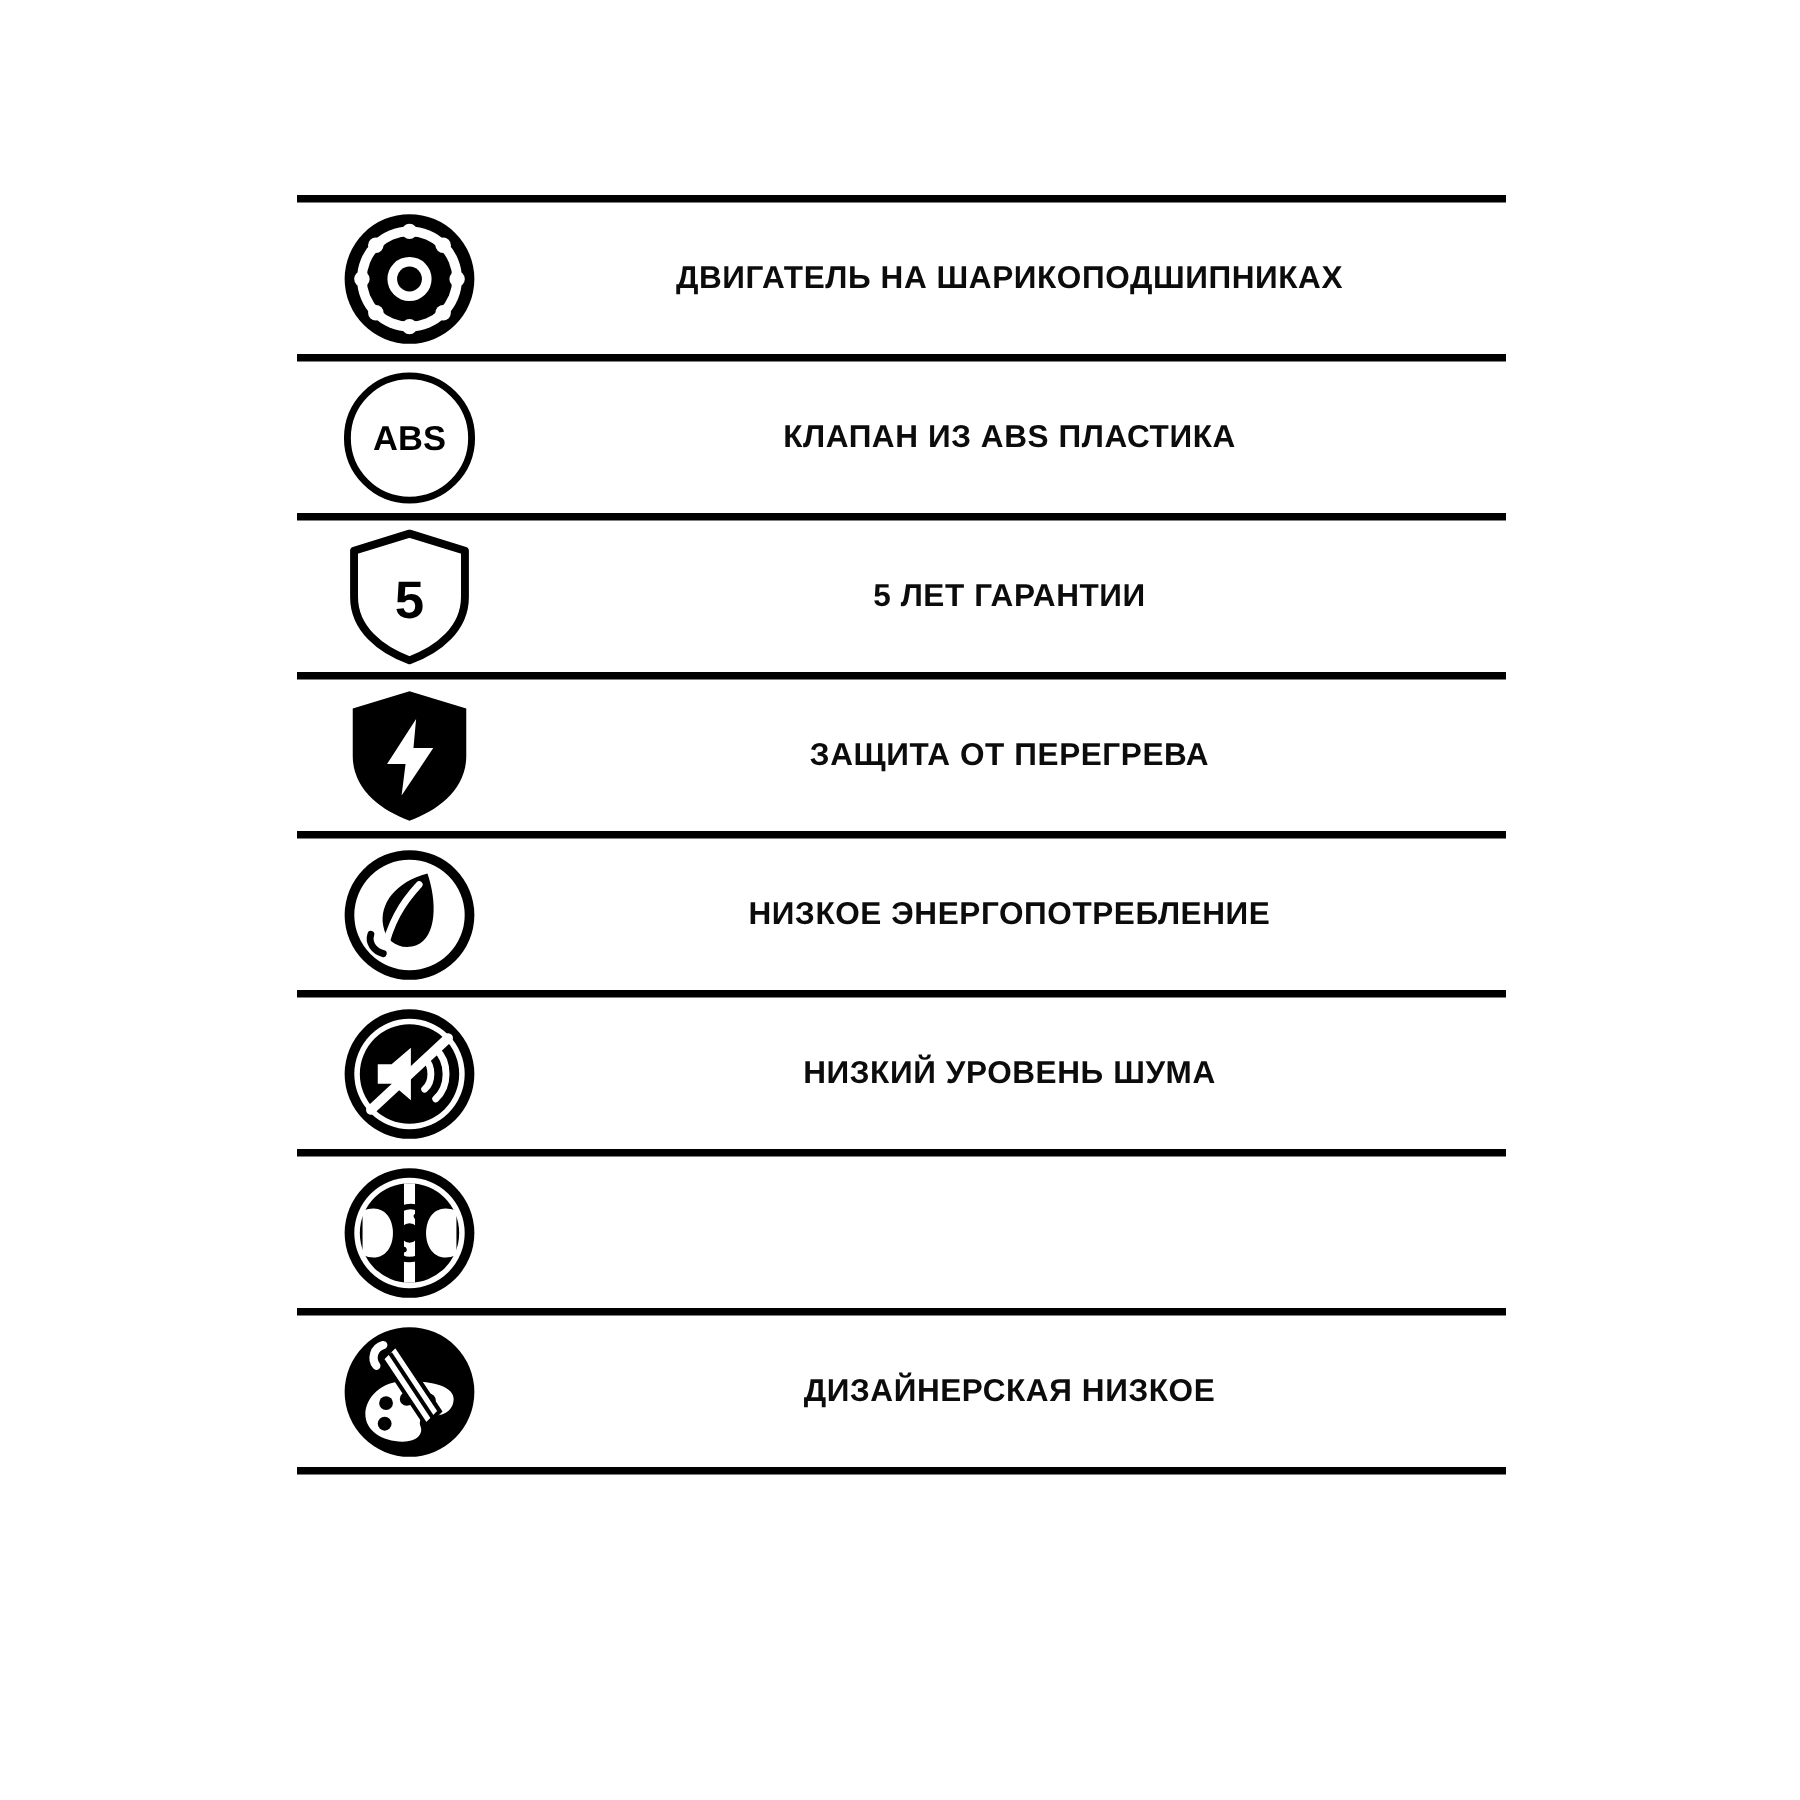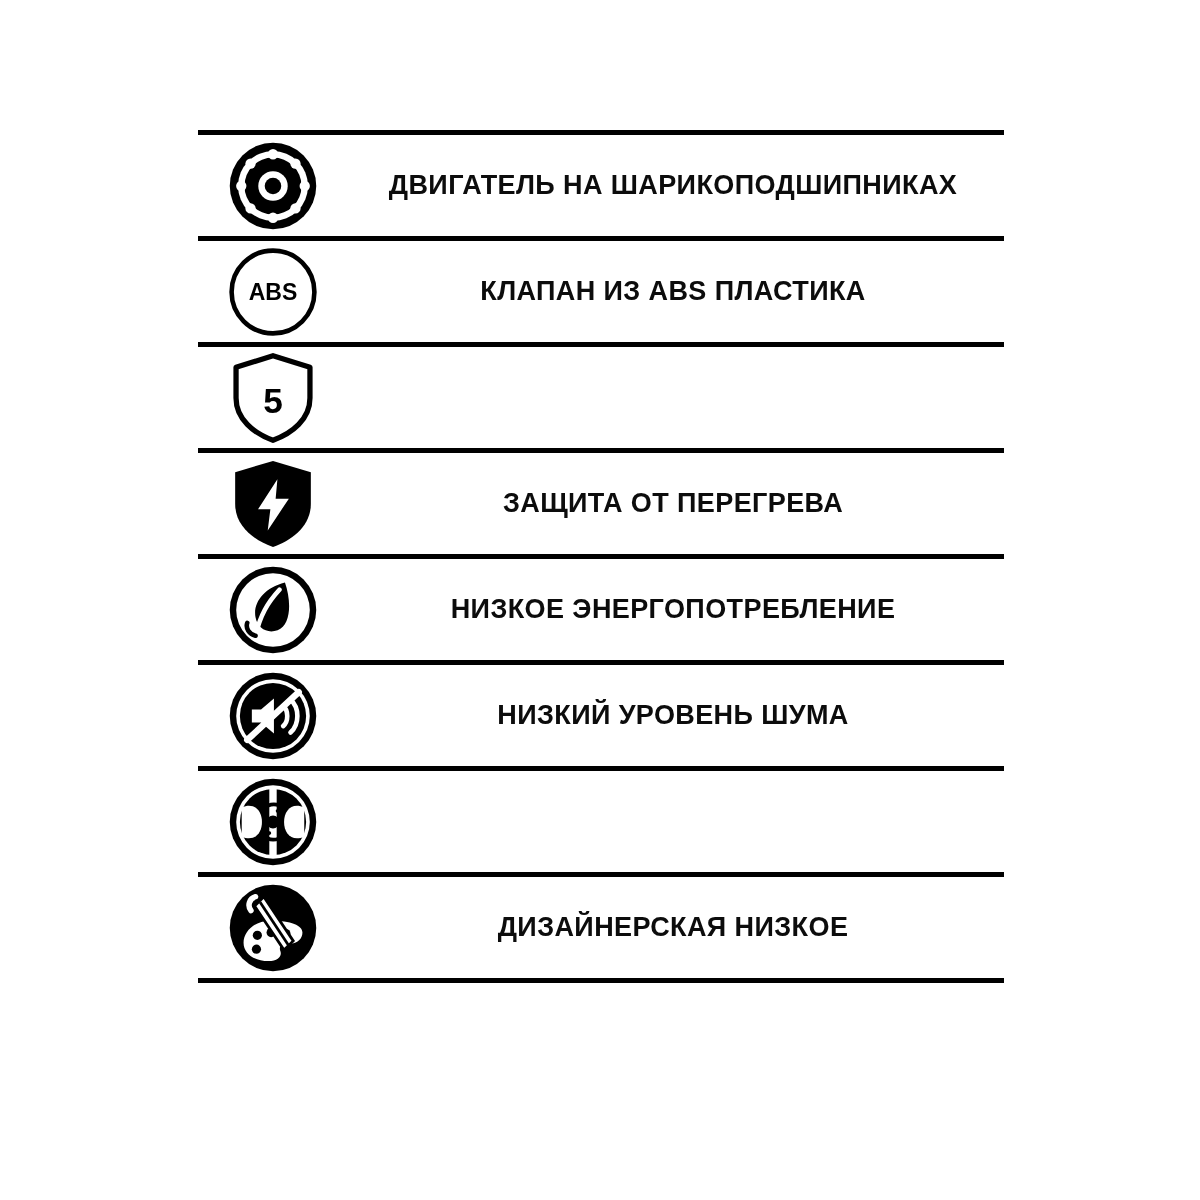--- a/index.html
+++ b/index.html
@@ -72,21 +72,21 @@
 
   .label-cell {
     flex: 1;
     display: flex;
     align-items: center;
     justify-content: center;
     padding-right: 6px;
   }
 
   .label-text {
-    font-size: 27px;
+    font-size: 21px;
     font-weight: bold;
     color: #0c0c0c;
     letter-spacing: 0.4px;
     text-align: center;
     line-height: 1.1;
     white-space: nowrap;
   }
 
   svg { display: block; }
 </style>
@@ -143,20 +143,23 @@
 
       <div class="row">
         <div class="icon-cell">
           <span>
             <svg width="88" height="92" viewBox="0 0 100 104">
               <path d="M50 4 L92 17 V52 C92 76 72 92 50 100 C28 92 8 76 8 52 V17 Z" fill="#fff" stroke="#000" stroke-width="6" stroke-linejoin="round"></path>
               <text x="50" y="55" text-anchor="middle" dominant-baseline="central" font-family="Liberation Sans, sans-serif" font-size="40" font-weight="bold" fill="#000">5</text>
             </svg>
           </span>
         </div>
+        <div class="label-cell">
+          <div class="label-text">5 ЛЕТ ГАРАНТИИ</div>
+        </div>
       </div>
 
       <div class="row">
         <div class="icon-cell">
           <span>
             <svg width="88" height="92" viewBox="0 0 100 104">
               <path d="M50 3 L93 16 V52 C93 77 72 93 50 101 C28 93 7 77 7 52 V16 Z" fill="#000"></path>
               <path d="M55 24 L33 58 H47 L44 82 L68 46 H53 Z" fill="#fff"></path>
             </svg>
           </span>

